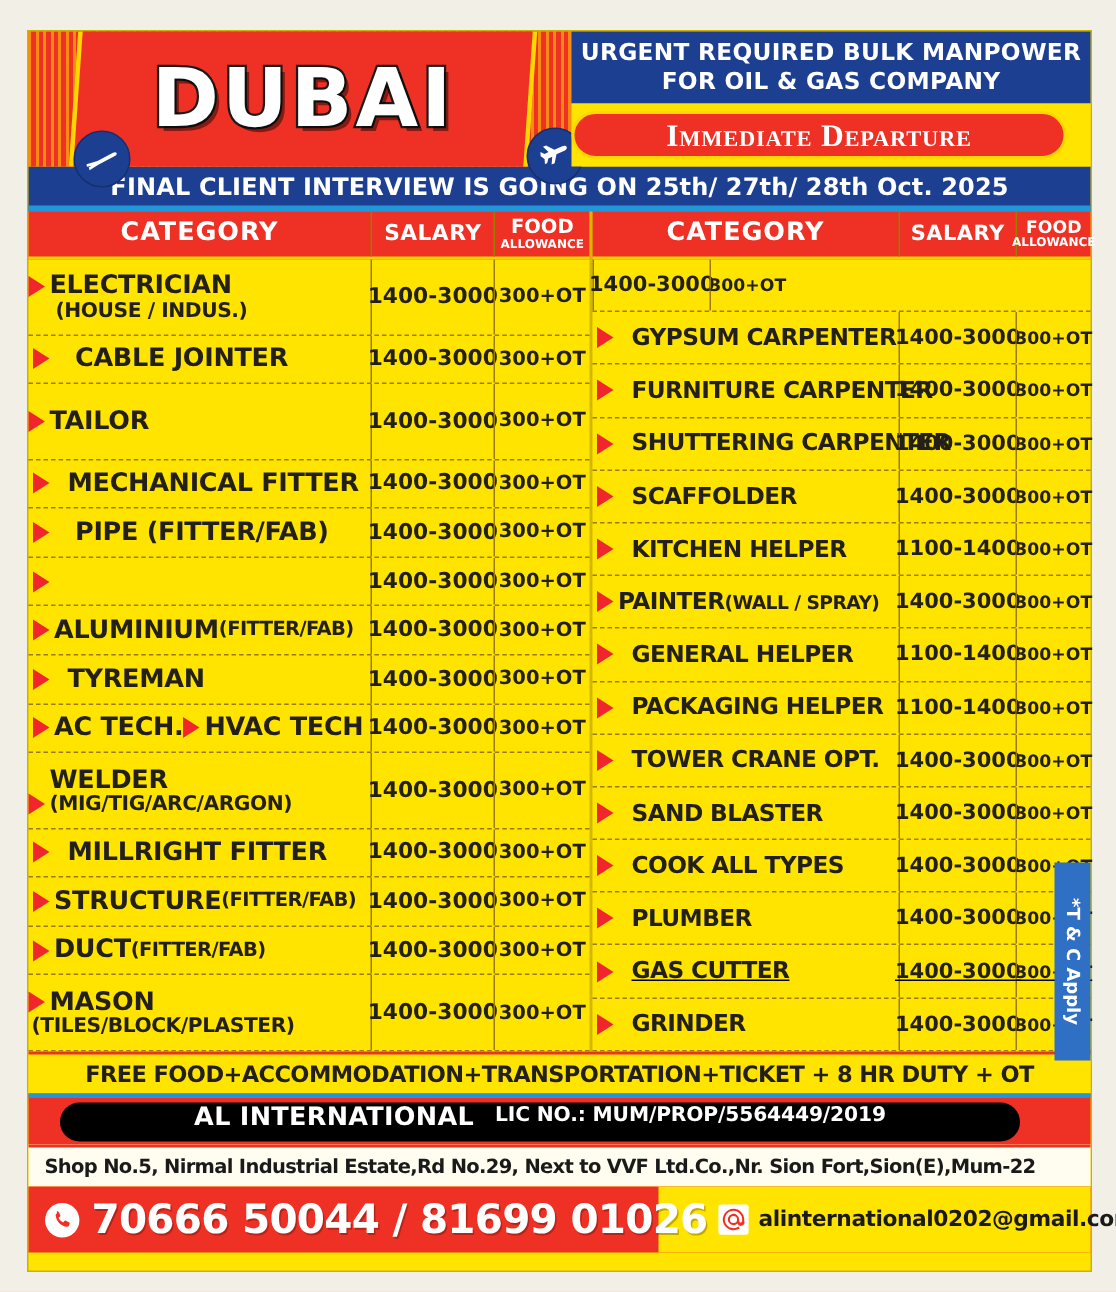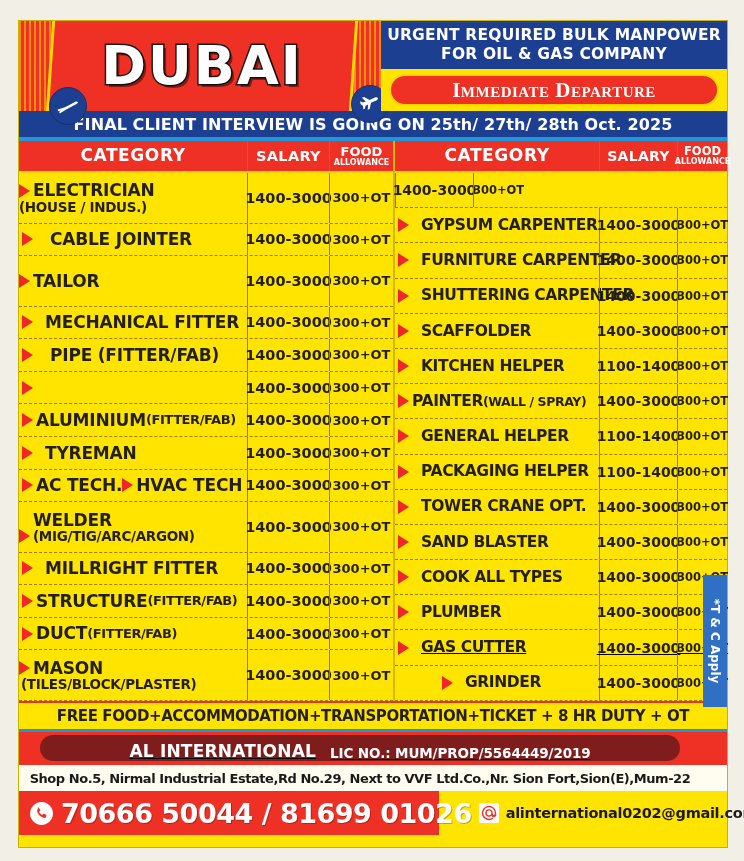--- a/index.html
+++ b/index.html
@@ -58,21 +58,21 @@
     align-items: center; justify-content: center;
   }
   .hdr-right div {
     color: #fff; font-family: "DejaVu Sans", sans-serif;
     font-weight: 700; font-size: 15.5px; line-height: 19px;
     letter-spacing: .2px; white-space: nowrap;
   }
   .hdr-imm {
     position: absolute; left: 362px; top: 48px; right: 0; height: 42px;
     background: #ffe400;
-    display: flex; align-items: center; justify-content: center;
+    display: flex; align-items: center; 
   }
   .imm-pill {
     width: 330px; height: 32px;
     background: #ef3024;
     border: 2px solid #ffd600;
     border-radius: 16px;
     display: flex; align-items: center; justify-content: center;
     color: #fff;
     font-family: "Liberation Serif", serif;
     font-weight: 700; font-size: 21px; line-height: 21px;
@@ -164,22 +164,22 @@
     font-family: "DejaVu Sans", sans-serif; font-weight: 700;
     font-size: 15px; color: #231f1a; letter-spacing: -.4px; white-space: nowrap;
   }
   .fr-comp {
     height: 34px; background: #ef3024;
     border-top: 3px solid #2196d8;
     display: flex; align-items: center; justify-content: center;
     padding-right: 26px;
   }
   .comp-pill {
-    width: 640px; height: 26px; background: #7f1d1d; border-radius: 13px;
-    display: flex; align-items: flex-end; justify-content: center; gap: 14px; text-decoration: underline;
+    width: 640px; height: 26px; background: #000000; border-radius: 13px;
+    display: flex; align-items: flex-start; justify-content: center; gap: 14px;
   }
   .comp-name {
     font-family: "DejaVu Sans", sans-serif; font-weight: 700;
     font-size: 17px; color: #fff; letter-spacing: .2px; white-space: nowrap;
   }
   .comp-lic {
     font-family: "DejaVu Sans", sans-serif; font-weight: 700;
     font-size: 13.5px; color: #fff; letter-spacing: -.1px; white-space: nowrap;
   }
   .fr-addr {
@@ -280,21 +280,21 @@
         </div>
       </div>
       <div class="body" id="left-body">
           <div class="trow" style="height: 50.5185px;">
             <div class="c c-cat">
               <div class="stack">
                 <div class="stack-row">
                   <span class="arrow"></span>
                   <span class="cat-txt cat-main">ELECTRICIAN</span>
                 </div>
-                <div class="stack-row" style="padding-left: 0;">
+                <div class="stack-row" style="padding-left: 18px;">
                   <span class="cat-txt cat-sub">(HOUSE / INDUS.)</span>
                 </div>
               </div>
             </div>
             <div class="c c-sal">
               <span>1400-3000</span>
             </div>
             <div class="c c-food">
               <span>300+OT</span>
             </div>
@@ -697,21 +697,21 @@
                 <span class="cat-txt cat-main pad-l">GAS CUTTER</span>
               </div>
             </div>
             <div class="c c-sal">
               <span>1400-3000</span>
             </div>
             <div class="c c-food">
               <span>300+OT</span>
             </div>
           </div>
-          <div class="trow" style="height: 35.2px; padding-left: 44px;">
+          <div class="trow" style="height: 35.2px;">
             <div class="c c-cat">
               <div class="catcell">
                 <span class="arrow"></span>
                 <span class="cat-txt cat-main pad-l">GRINDER</span>
               </div>
             </div>
             <div class="c c-sal">
               <span>1400-3000</span>
             </div>
             <div class="c c-food">

